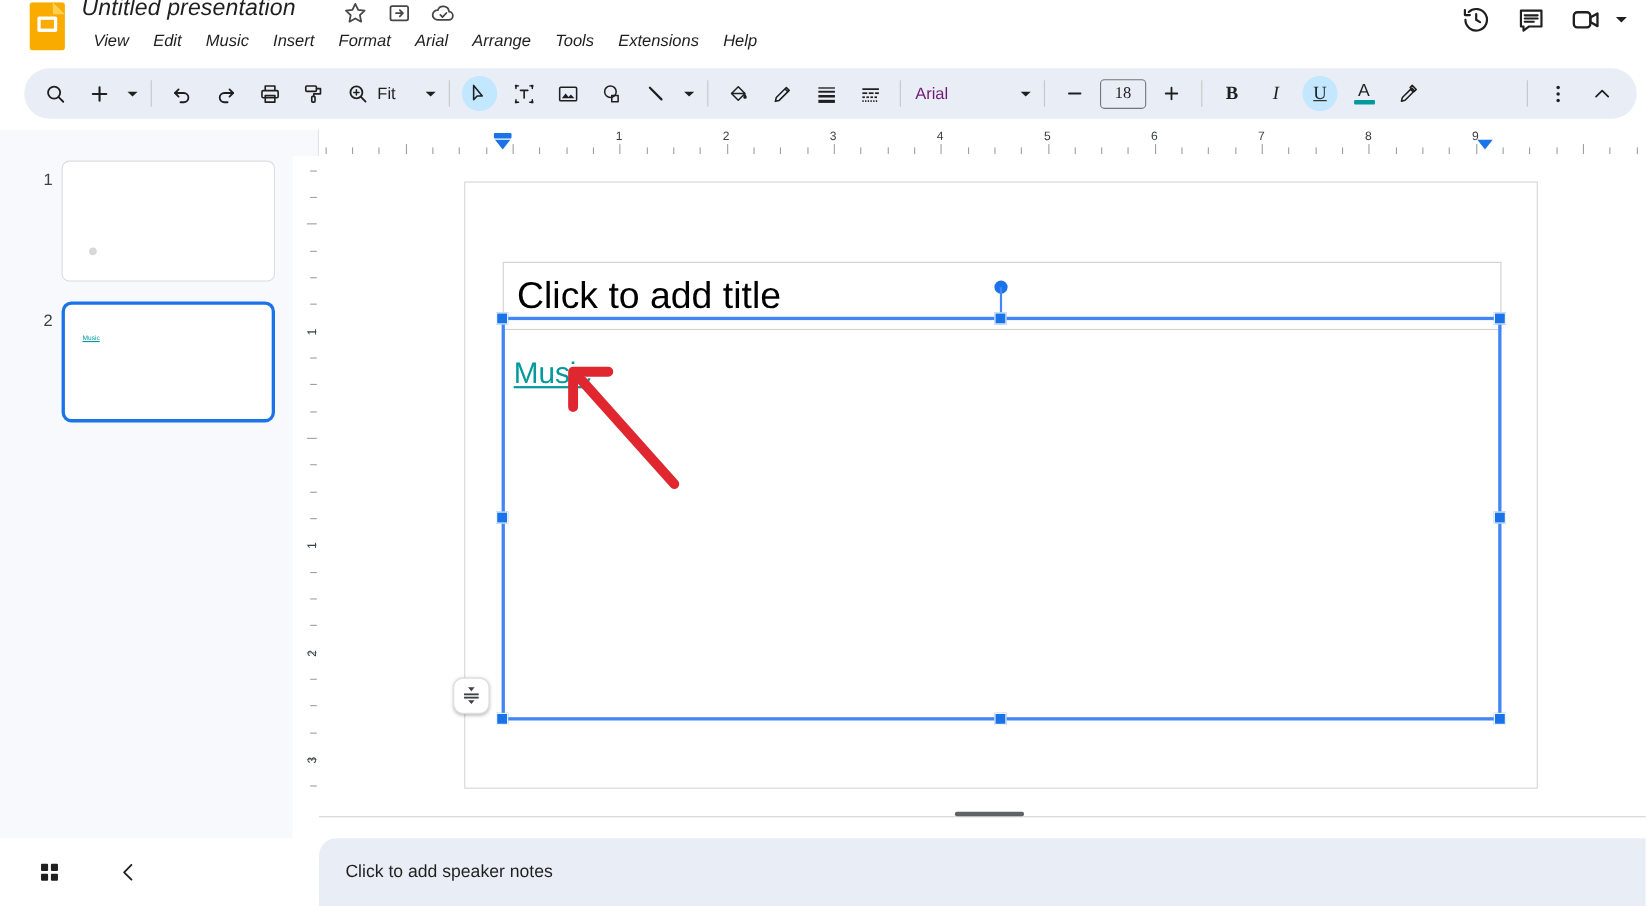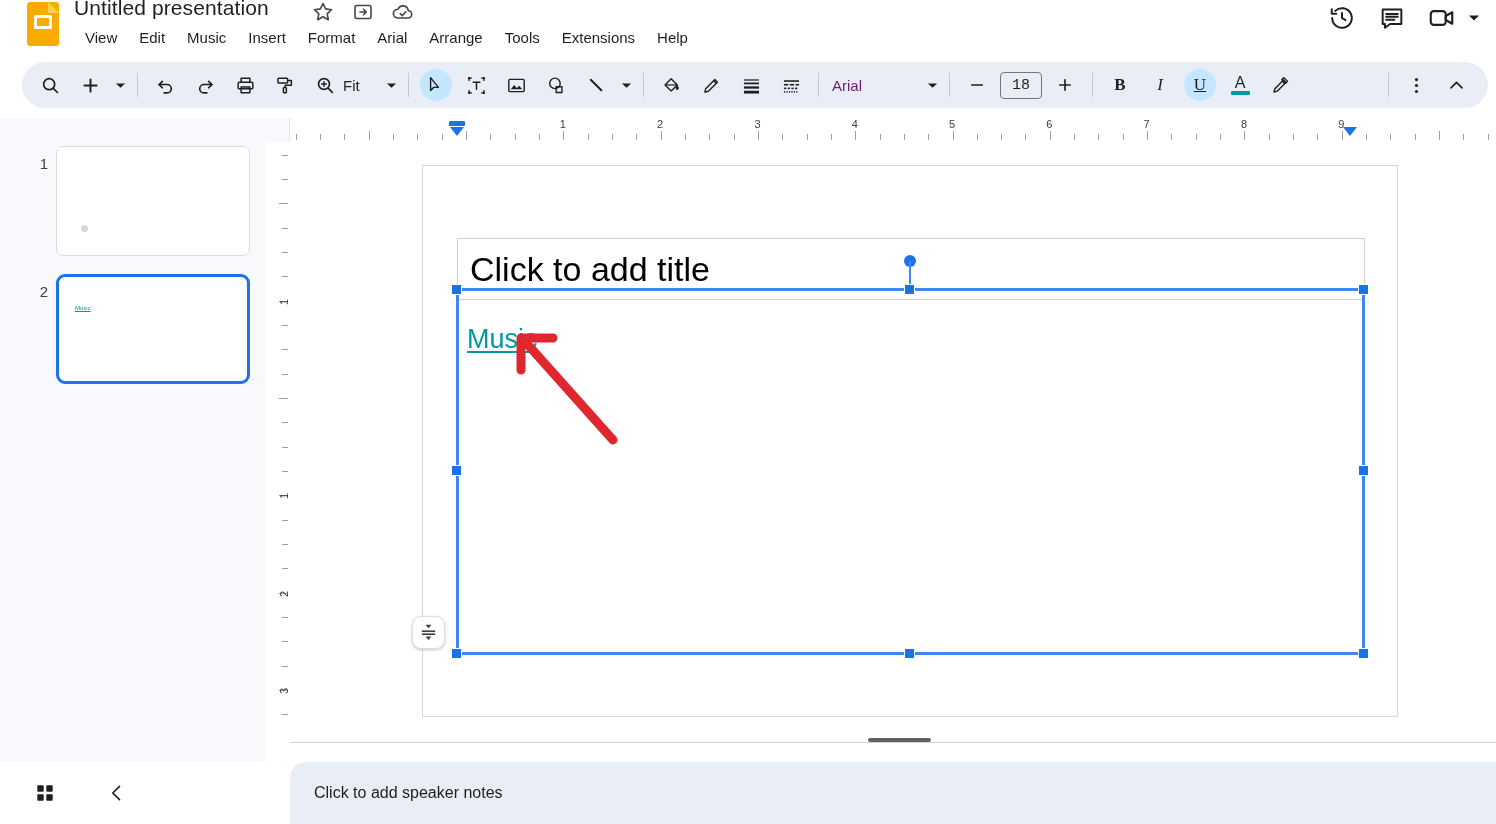--- a/index.html
+++ b/index.html
@@ -9,20 +9,21 @@
     overflow: hidden;
     background: #ffffff;
     font-family: "Liberation Sans", sans-serif;
     -webkit-font-smoothing: antialiased;
   }
 
   
   .titlebar {
     position: absolute; left: 0; top: 0; width: 1496px; height: 56px;
     background: #ffffff;
+    font-style: italic;
   }
   .app-logo {
     position: absolute; left: 26px; top: 2px; width: 34px; height: 44px;
   }
   .doc-title {
     position: absolute; left: 74px; top: -4px;
     font-size: 21px; color: #1f1f1f; letter-spacing: .1px;
     white-space: nowrap;
   }
   .title-icon {
@@ -73,21 +74,21 @@
     white-space: nowrap;
   }
   .zoom-combo { display: flex; align-items: center; width: 96px; }
   .font-combo {
     display: flex; align-items: center; width: 110px; margin-left: 6px;
   }
   .font-name { font-size: 15px; color: #701a75; flex: 1; white-space: nowrap;}
   .fontsize-box {
     width: 42px; height: 27px; border: 1px solid #747775; border-radius: 4px;
     background: transparent; text-align: center; font-size: 15px;
-    color: #1f1f1f; font-family: Liberation Mono, monospace;
+    color: #1f1f1f; font-family: Liberation Serif, serif;
     margin: 0 3px; flex: none;
   }
   .bold-i  { font-weight: bold; font-size: 17px; font-family: "Liberation Serif", serif; }
   .ital-i  { font-style: italic; font-size: 17px; font-family: "Liberation Serif", serif; }
   .und-i   { text-decoration: underline; font-size: 17px; font-family: "Liberation Serif", serif; }
   .fontcolor-btn {
     width: 32px; height: 32px; margin: 0 4px; flex: none;
     display: flex; flex-direction: column; align-items: center;
     justify-content: center; cursor: pointer; border-radius: 50%;
   }

